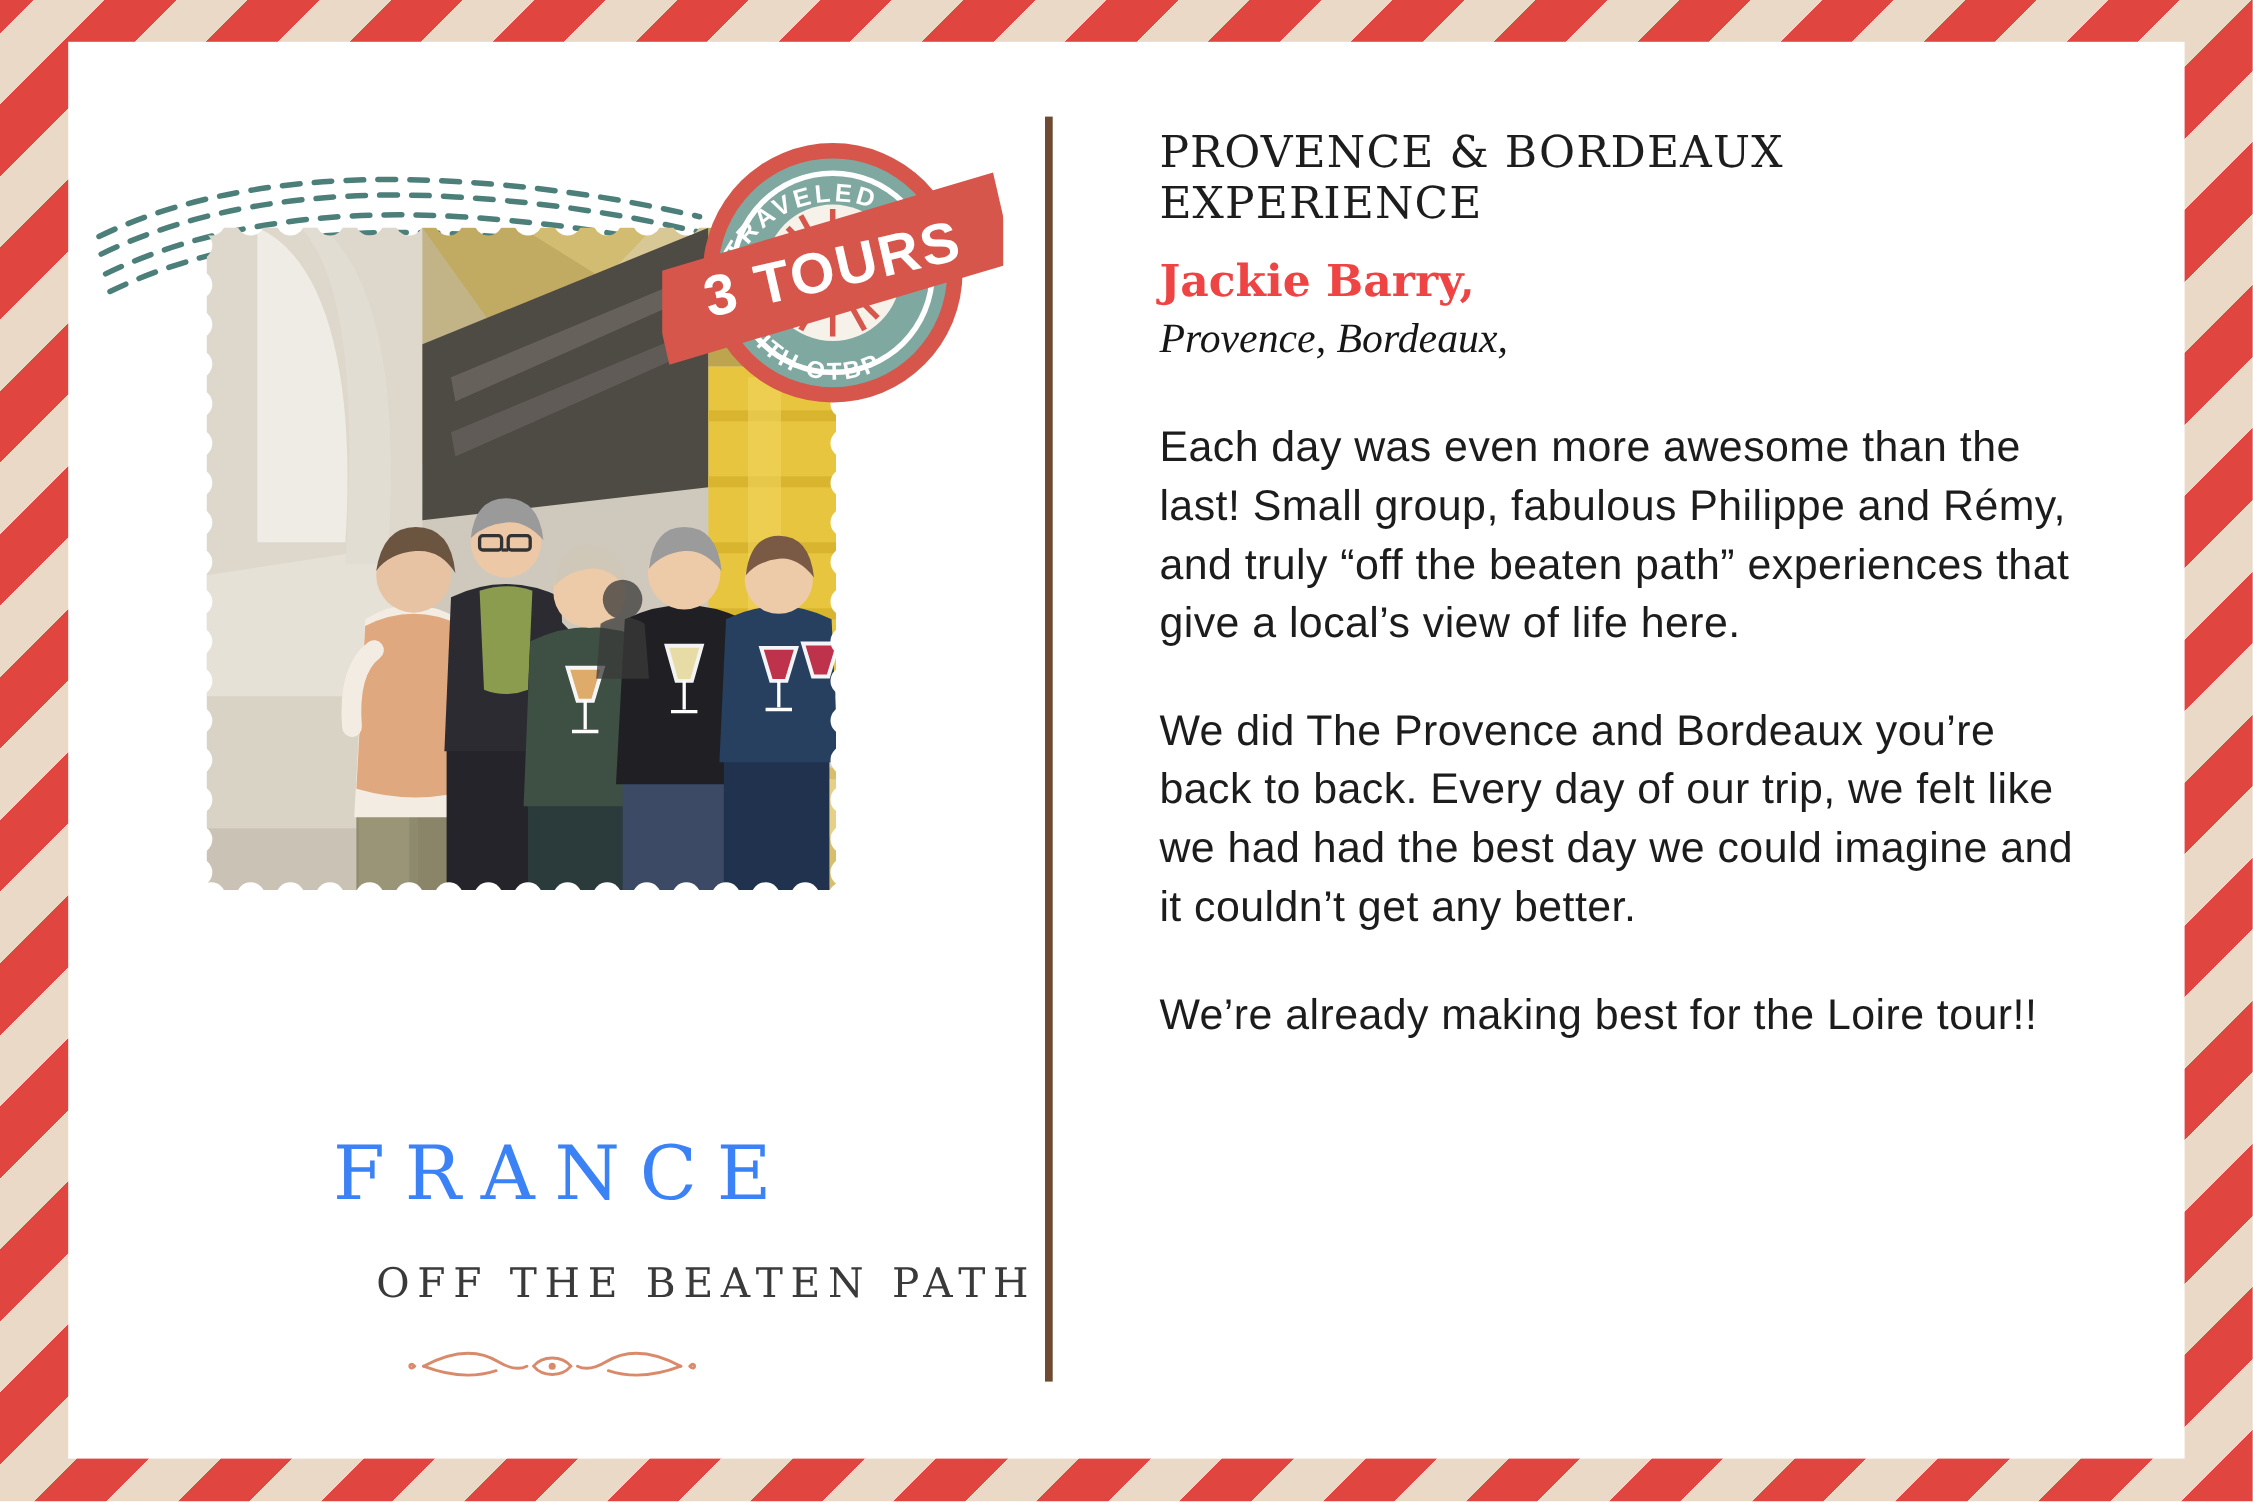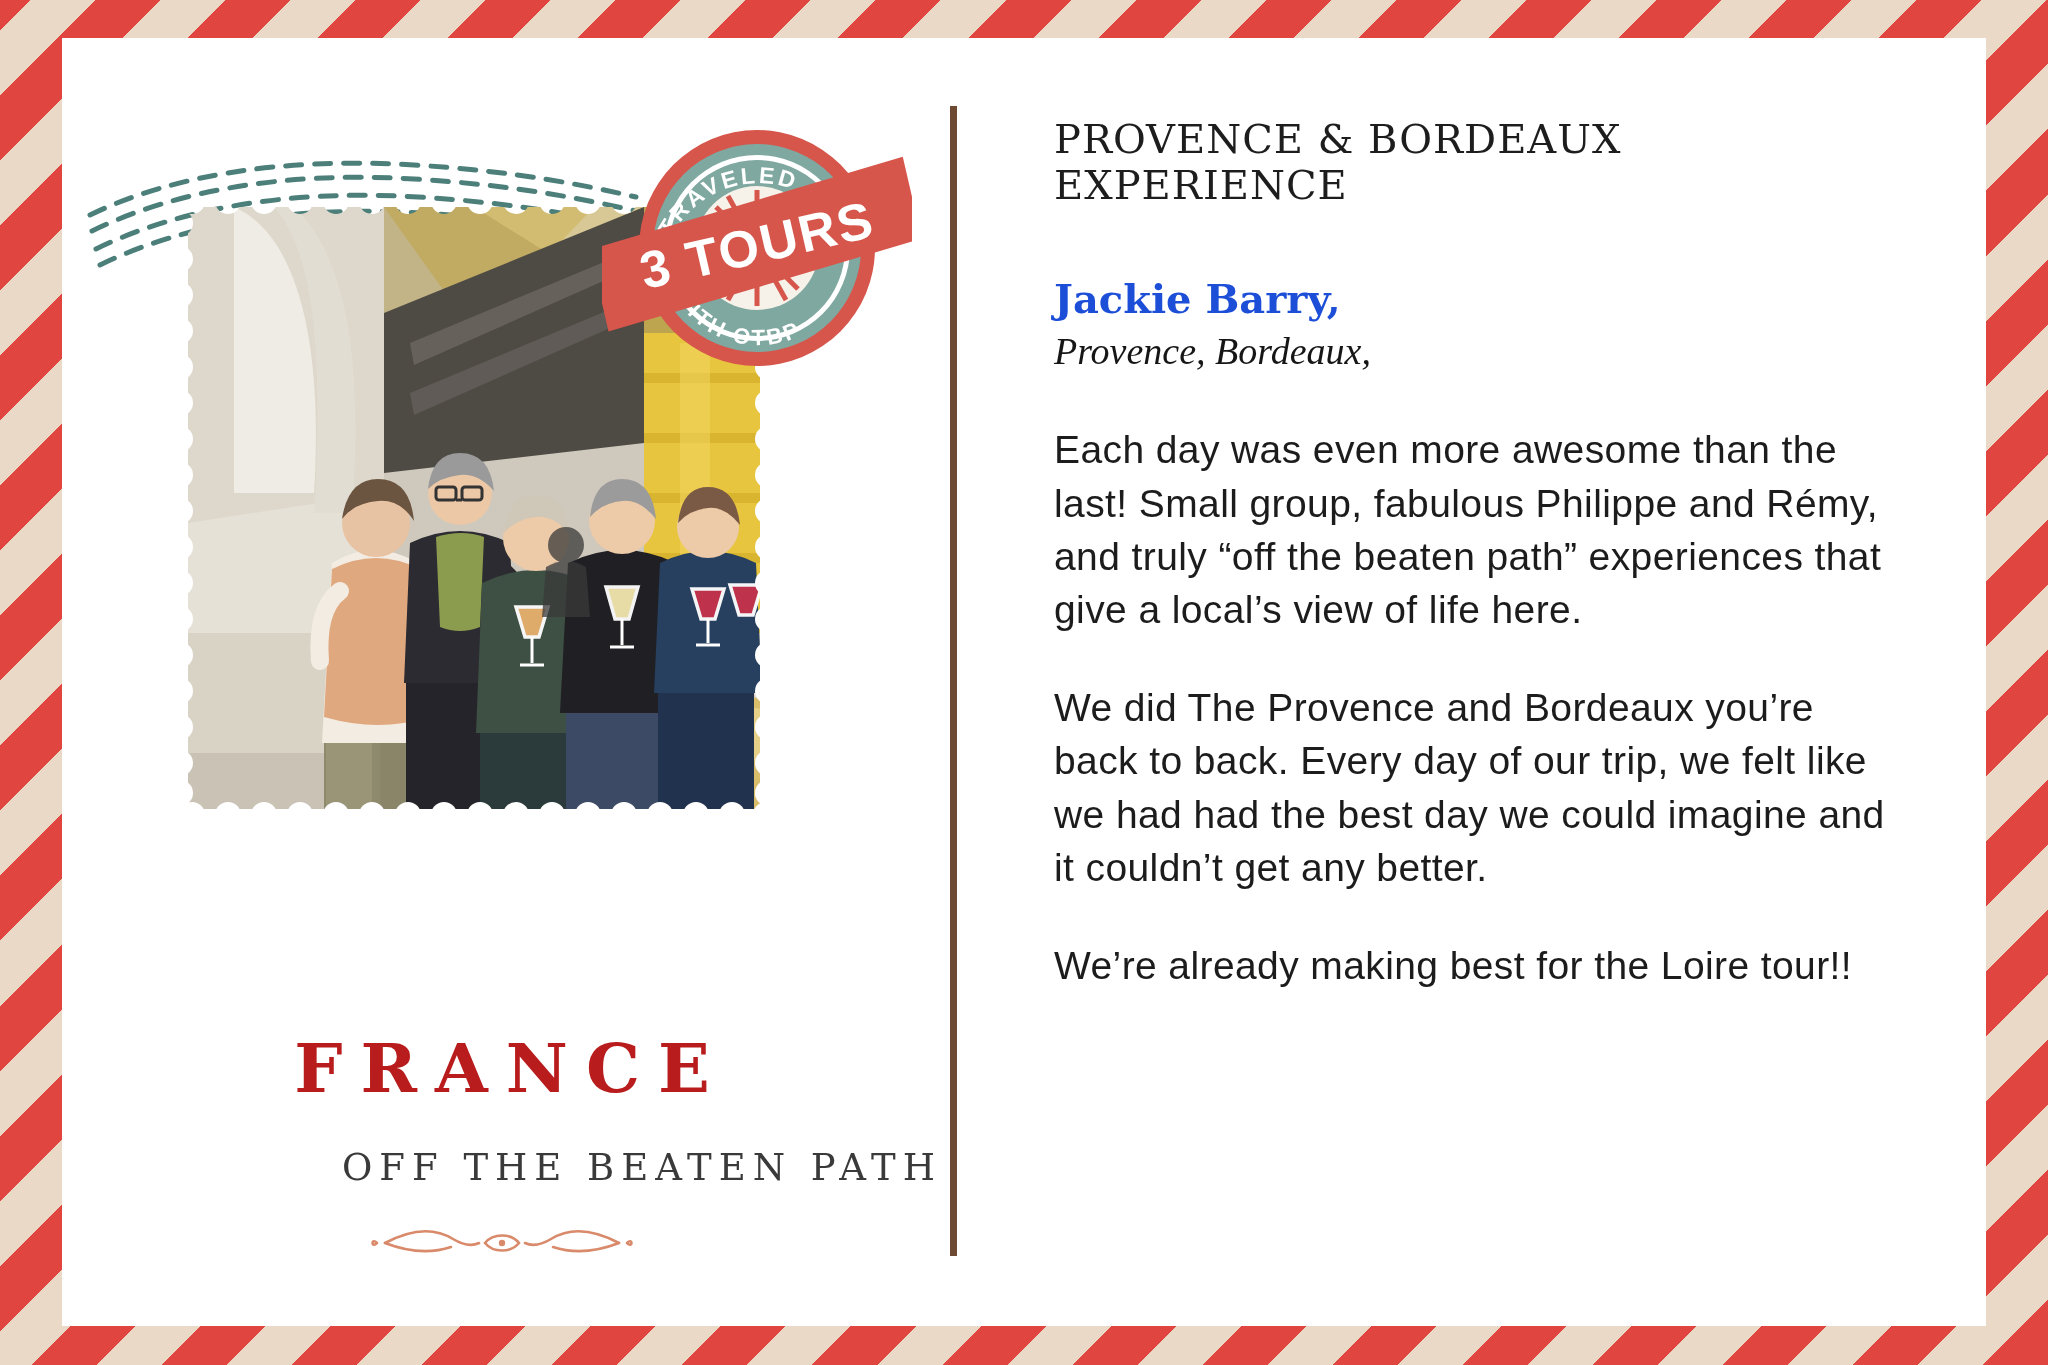--- a/index.html
+++ b/index.html
@@ -85,23 +85,23 @@
     position: absolute;
     left: 0;
     top: 990px;
     width: 880px;
     text-align: center;
   }
   .brand-title {
     font-family: "DejaVu Serif", serif;
     font-size: 68px;
     letter-spacing: 18px;
-    color: #b91c1c;
+    color: #3b82f6;
     text-indent: 18px;
-    font-weight: 700;
+    font-weight: 400;
   }
   .brand-sub {
     margin-top: 38px;
     font-family: "DejaVu Serif", serif;
     font-size: 37px;
     letter-spacing: 7px;
     color: #3a3a3a;
     text-indent: 7px;
     text-align: right;
   }
@@ -132,25 +132,25 @@
   .r-title {
     font-family: "DejaVu Serif", serif;
     font-size: 40px;
     line-height: 1.16;
     letter-spacing: 1px;
     color: #1d1d1d;
     max-width: 840px;
     font-weight: 400;
   }
   .r-author {
-    margin-top: 64px;
+    margin-top: 21px;
     font-family: "DejaVu Serif", serif;
     font-size: 40px;
     font-weight: 700;
-    color: #1d4ed8;
+    color: #ef4444;
     line-height: 1.3;
   }
   .r-tour-line {
     font-family: Liberation Serif, serif;
     font-size: 38px;
     font-style: italic;
     color: #161616;
     line-height: 1.38;
   }
   .r-body {

